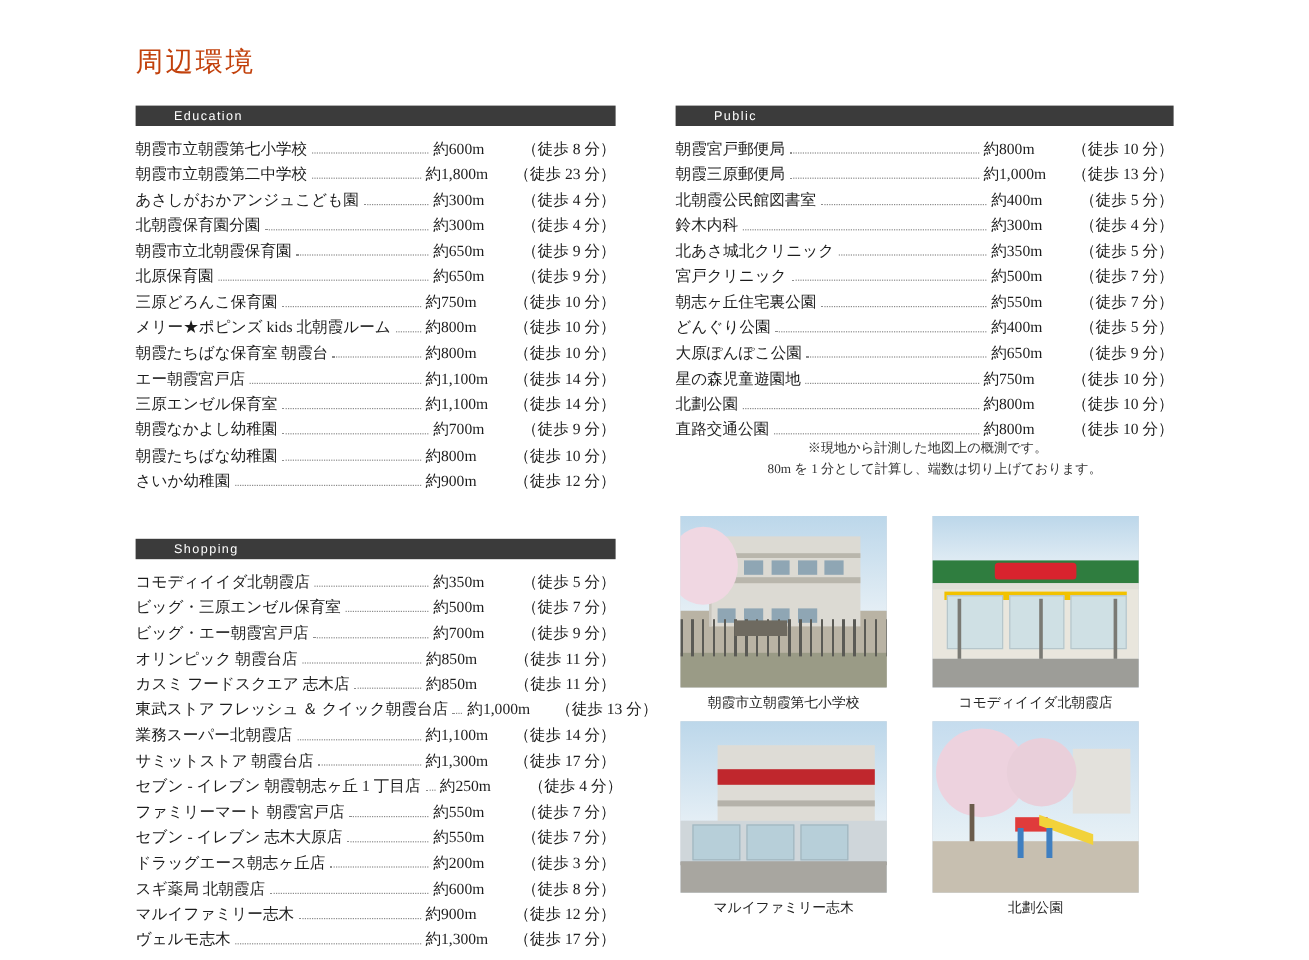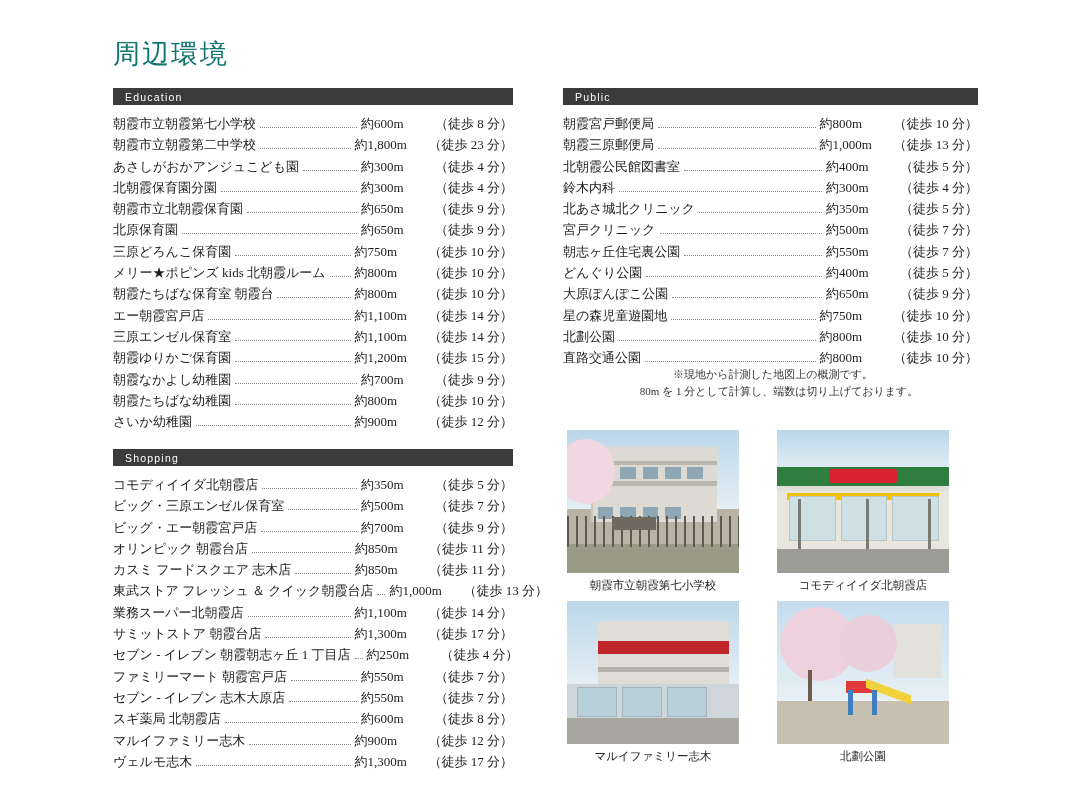--- a/index.html
+++ b/index.html
@@ -9,36 +9,36 @@
     font-family:"Liberation Serif","DejaVu Serif",serif;
     color:#1c1c1c;
     position:relative;
     overflow:hidden;
   }
   .page{
     position:absolute;left:0;top:0;width:1091px;height:800px;
   }
   .page-title{
     position:absolute;left:113px;top:36px;
-    font-size:27px;letter-spacing:2px;color:#0f766e;
+    font-size:23px;letter-spacing:2px;color:#c2410c;
     font-family:Liberation Serif, serif;
   }
 
   
   .sec-bar{
     position:absolute;
     height:17px;
     background:#3b3b3b;
     color:#ffffff;
     font-size:10.5px;
     font-family:"Liberation Sans","DejaVu Sans",sans-serif;
     letter-spacing:1.2px;
     display:flex;align-items:center;
   }
-  .sec-bar .lbl{padding-left:12px;}
+  .sec-bar .lbl{padding-left:0;margin-left:32px;}
 
   
   .list{
     position:absolute;
     font-size:13px;
     line-height:21.3px;
   }
   .row{
     display:flex;align-items:baseline;
     white-space:nowrap;
@@ -180,25 +180,20 @@
         <span class="nm">エー朝霞宮戸店</span>
         <span class="dots"></span>
         <span class="dist"><span class="d1">約1,100m</span><span class="d2">（徒歩 14 分）</span></span>
       </div>
     <div class="row">
         <span class="nm">三原エンゼル保育室</span>
         <span class="dots"></span>
         <span class="dist"><span class="d1">約1,100m</span><span class="d2">（徒歩 14 分）</span></span>
       </div>
     <div class="row">
-        <span class="nm">朝霞ゆりかご保育園</span>
-        <span class="dots"></span>
-        <span class="dist"><span class="d1">約1,200m</span><span class="d2">（徒歩 15 分）</span></span>
-      </div>
-    <div class="row">
         <span class="nm">朝霞なかよし幼稚園</span>
         <span class="dots"></span>
         <span class="dist"><span class="d1">約700m</span><span class="d2">（徒歩 9 分）</span></span>
       </div>
     <div class="row">
         <span class="nm">朝霞たちばな幼稚園</span>
         <span class="dots"></span>
         <span class="dist"><span class="d1">約800m</span><span class="d2">（徒歩 10 分）</span></span>
       </div>
     <div class="row">
@@ -259,20 +254,25 @@
       </div>
     <div class="row">
         <span class="nm">ファミリーマート 朝霞宮戸店</span>
         <span class="dots"></span>
         <span class="dist"><span class="d1">約550m</span><span class="d2">（徒歩 7 分）</span></span>
       </div>
     <div class="row">
         <span class="nm">セブン - イレブン 志木大原店</span>
         <span class="dots"></span>
         <span class="dist"><span class="d1">約550m</span><span class="d2">（徒歩 7 分）</span></span>
+      </div>
+    <div class="row">
+        <span class="nm">ドラッグエース朝志ヶ丘店</span>
+        <span class="dots"></span>
+        <span class="dist"><span class="d1">約200m</span><span class="d2">（徒歩 3 分）</span></span>
       </div>
     <div class="row">
         <span class="nm">スギ薬局 北朝霞店</span>
         <span class="dots"></span>
         <span class="dist"><span class="d1">約600m</span><span class="d2">（徒歩 8 分）</span></span>
       </div>
     <div class="row">
         <span class="nm">マルイファミリー志木</span>
         <span class="dots"></span>
         <span class="dist"><span class="d1">約900m</span><span class="d2">（徒歩 12 分）</span></span>

